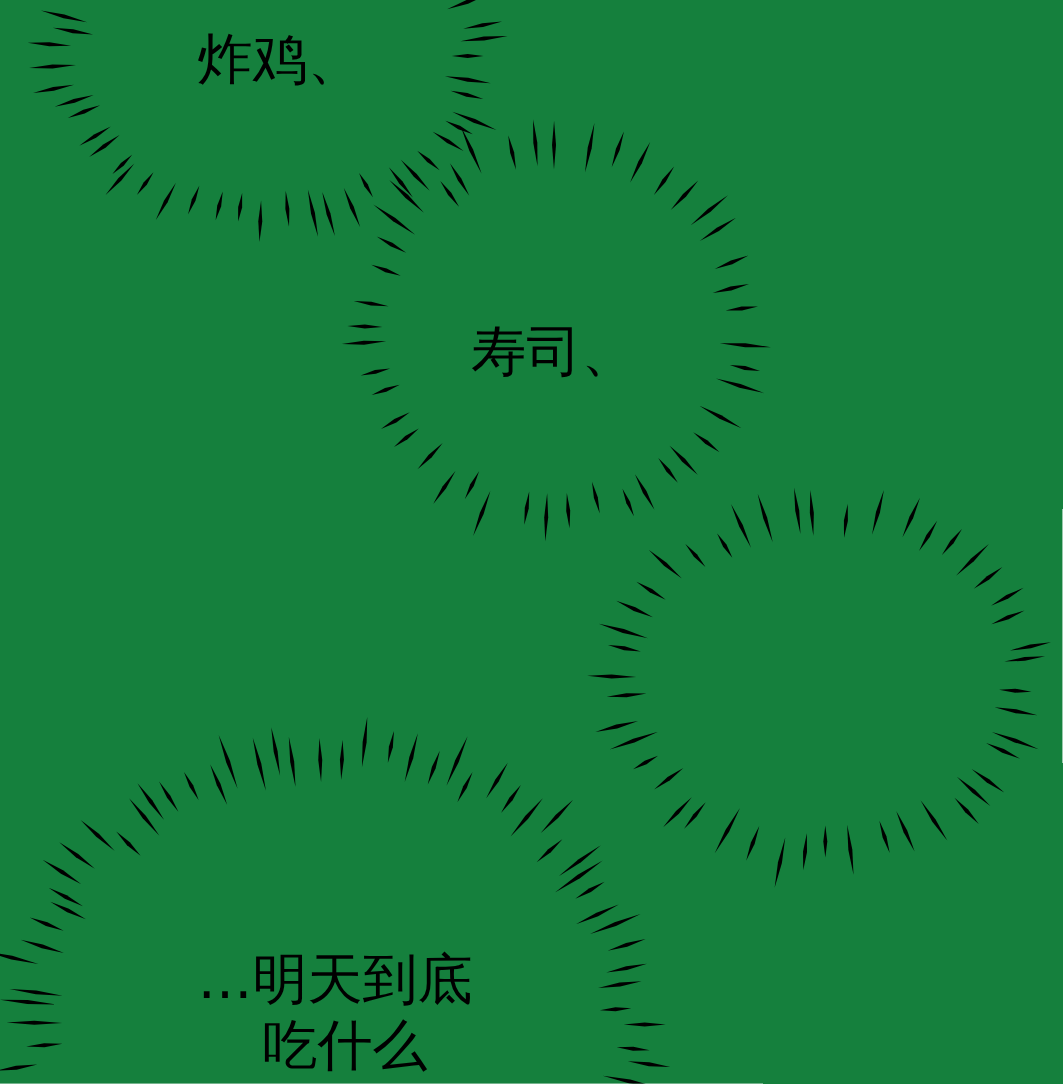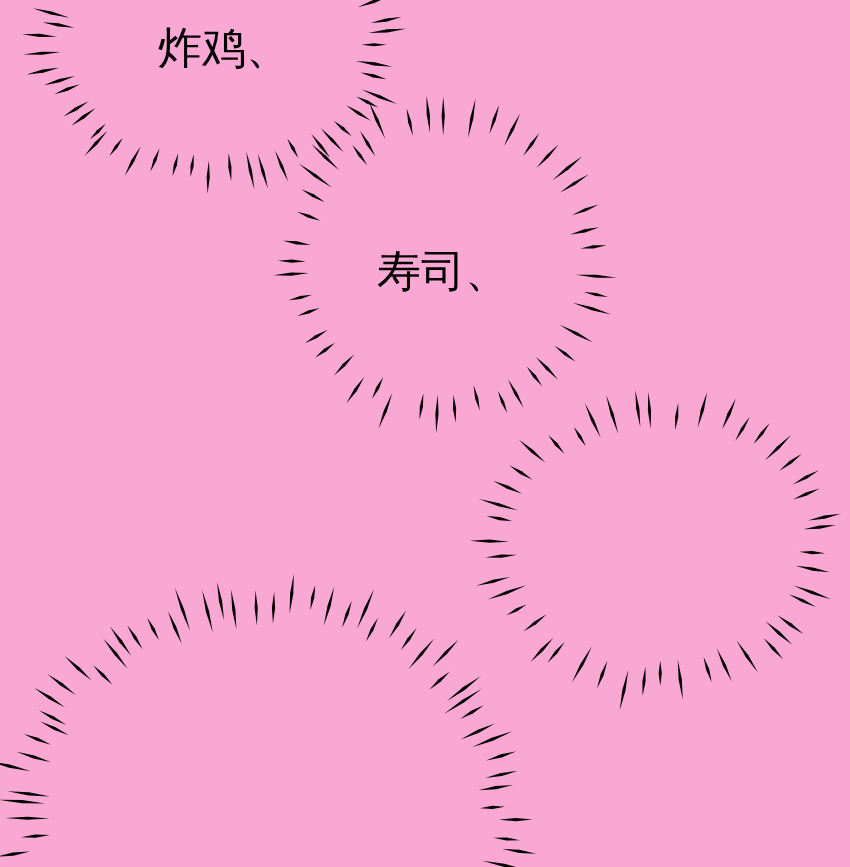--- a/index.html
+++ b/index.html
@@ -1,18 +1,18 @@
 <!DOCTYPE html>
 <html><head>
 <meta charset="utf-8">
 <style>
   html, body { margin: 0; padding: 0; background: #ffffff; }
   #canvas {
     position: relative; width: 850px; height: 867px; overflow: hidden;
-    background: #f9a8d4;
+    background: #15803d;
   }
   svg.spikes { position: absolute; left: 0; top: 0; width: 850px; height: 867px; }
   .burst-text {
     position: absolute; color: #000000;
     font-family: "DejaVu Sans", "Liberation Sans", sans-serif;
     font-size: 44px; line-height: 1.2; white-space: nowrap;
   }
   .burst-text .line { display: block; }
 </style>
 </head>
@@ -200,16 +200,20 @@
         <path d="M493.3426117785868,837.8609669434479 L506.423535400561,840.6182389328852 L519.7849671738991,840.187829135033 L506.70404355192494,837.4305571455956 Z" fill="#000000"></path>
         <path d="M502.2538338301693,849.008944385094 L519.0447173515522,852.933652671374 L536.2716655876904,853.6882115030471 L519.4807820663075,849.7635032167669 Z" fill="#000000"></path>
         <path d="M482.17699045570924,860.643874315771 L503.6111034131032,866.7916811140817 L525.704489768224,869.8081369919349 L504.2703768108301,863.6603301936243 Z" fill="#000000"></path>
         <path d="M469.01908930682396,879.8033939436248 L489.58952472482736,888.2716027619427 L511.1621301615433,893.700789491892 L490.59169474353996,885.232580673574 Z" fill="#000000"></path>
       </g>
     </svg>
 
   <div class="burst-text" style="left: 158px; top: 22px;">
     <span class="line">炸鸡、</span>
   </div>
-  <div class="burst-text" style="left: 377px; top: 245px;">
+  <div class="burst-text" style="left: 377px; top: 259px; font-family: Liberation Mono, monospace;">
     <span class="line">寿司、</span>
+  </div>
+  <div class="burst-text" style="left: 158px; top: 758px;">
+    <span class="line">…明天到底</span>
+    <span class="line" style="padding-left:52px">吃什么</span>
   </div>
 </div>
 
 </body></html>

